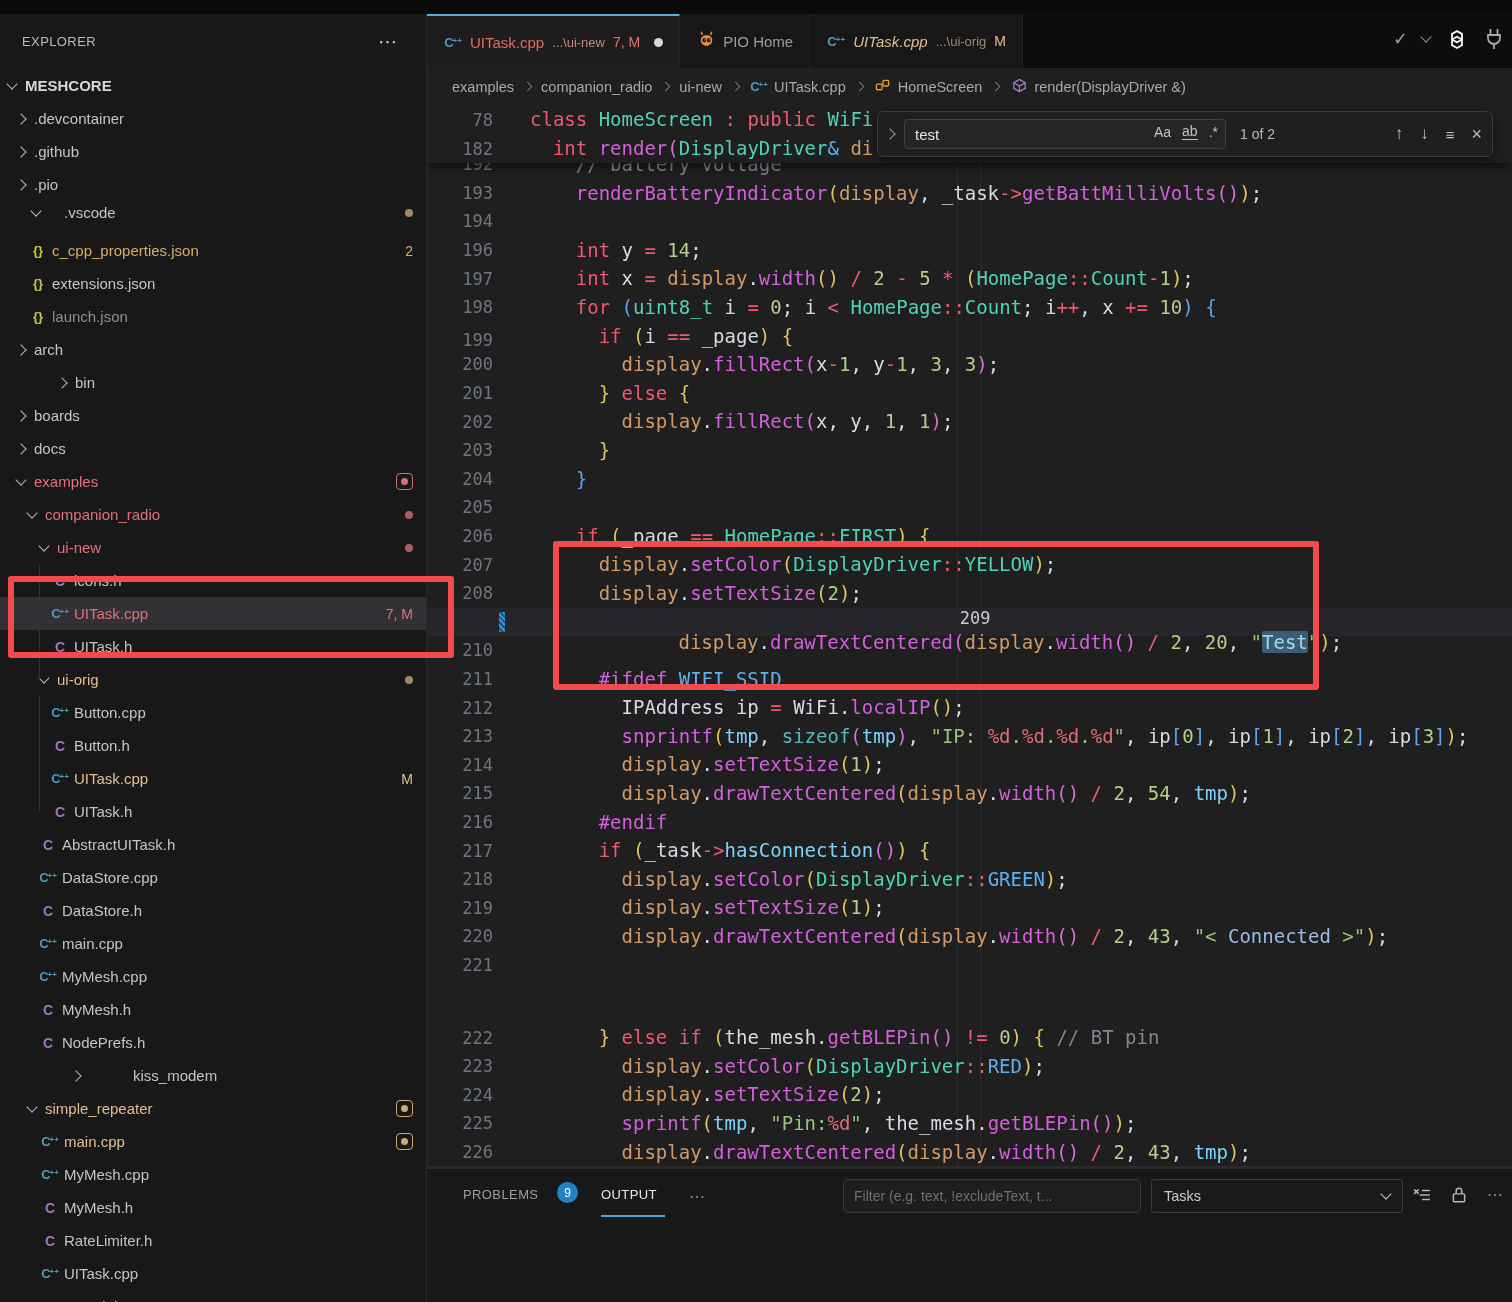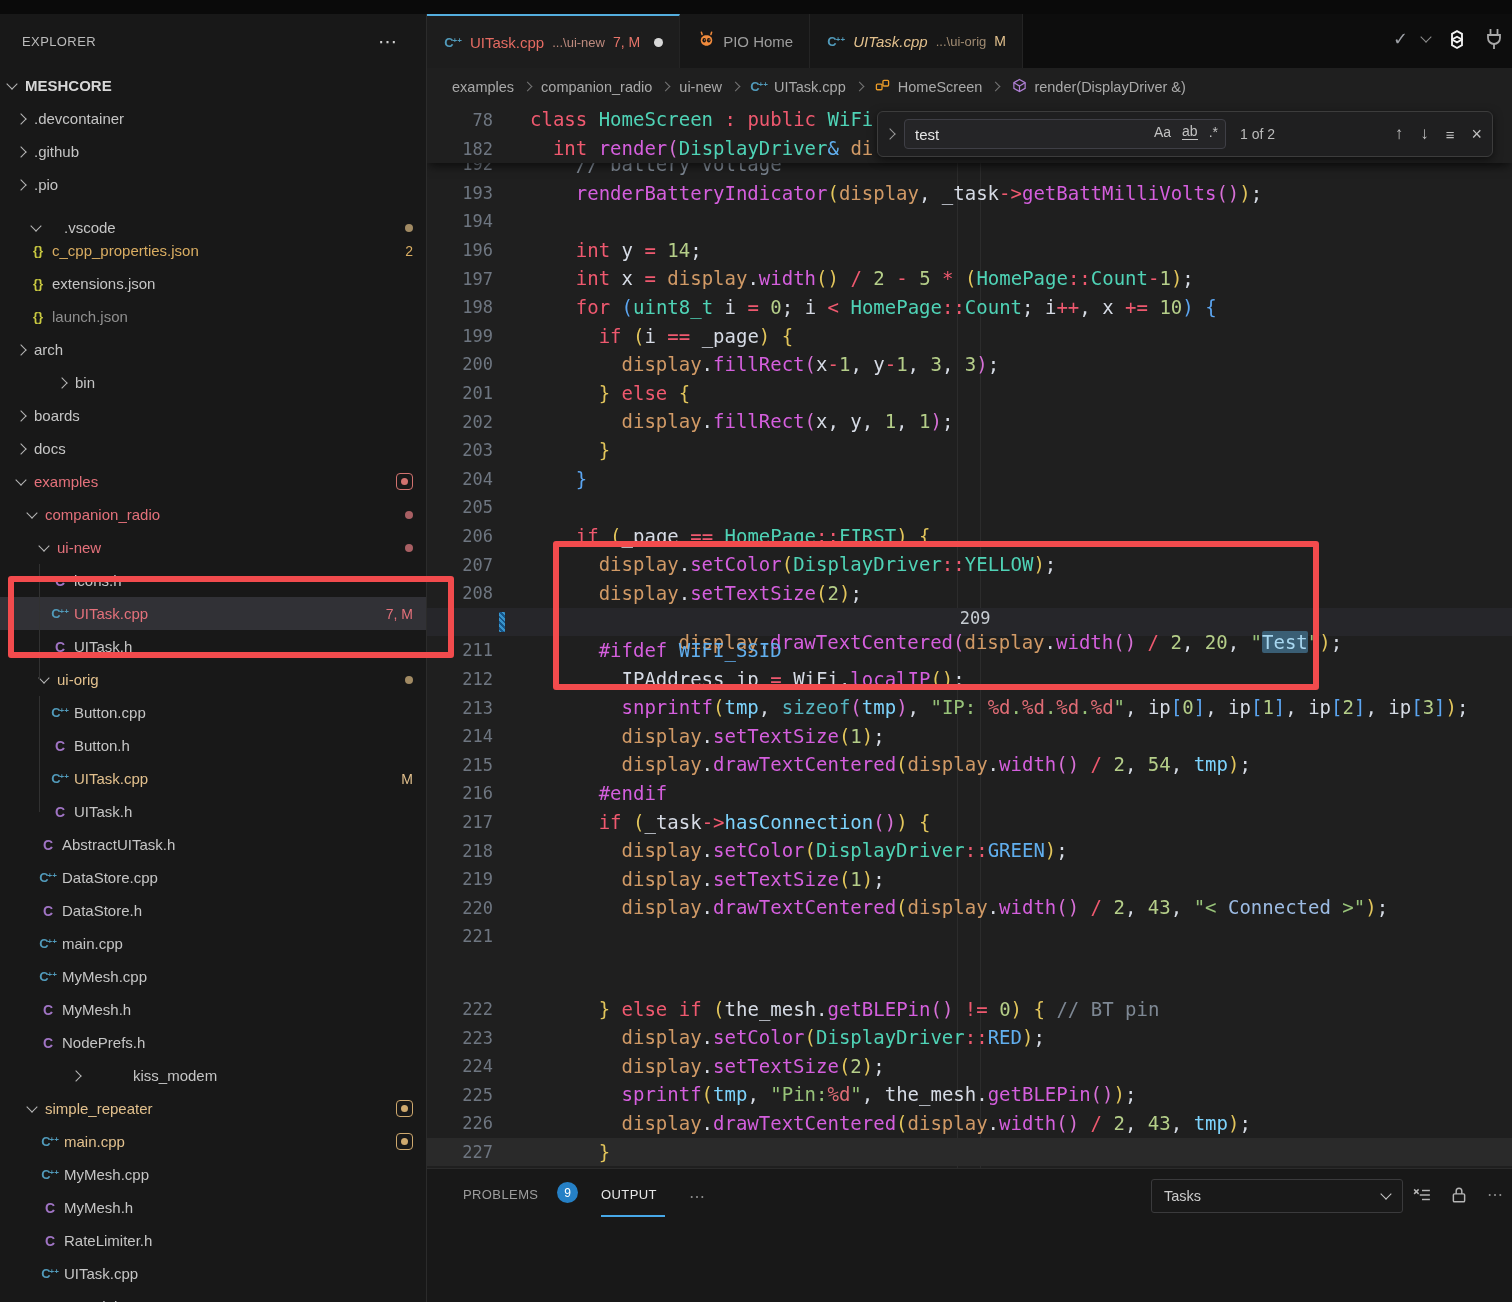--- a/index.html
+++ b/index.html
@@ -117,21 +117,21 @@
         <div class="tree-row" style="top: 121px;">
           <span style="width: 17px; flex: 0 0 auto;"></span>
           <span class="chev right" style="margin-right: 9px;"></span>
           <span class="tree-label ">.github</span>
         </div>
         <div class="tree-row" style="top: 154px;">
           <span style="width: 17px; flex: 0 0 auto;"></span>
           <span class="chev right" style="margin-right: 9px;"></span>
           <span class="tree-label ">.pio</span>
         </div>
-        <div class="tree-row" style="top: 197px; gap: 15px;">
+        <div class="tree-row" style="top: 182px; gap: 15px;">
           <span style="width: 17px; flex: 0 0 auto;"></span>
           <span class="chev down" style="margin-right: 9px;"></span>
           <span class="tree-label ">.vscode</span>
           <span class="badge-area">
             <span class="b-dot" style="background: rgb(161, 138, 99);"></span>
           </span>
         </div>
         <div class="tree-row" style="top: 220px;">
           <span style="width: 28px; flex: 0 0 auto;"></span>
           <span class="fic fic-json" style="margin-right: 4px;">{}</span>
@@ -449,21 +449,21 @@
           <pre><span class="tok-wh">    </span><span class="tok-kw">int</span><span class="tok-wh"> y </span><span class="tok-op">=</span><span class="tok-wh"> </span><span class="tok-nu">14</span><span class="tok-wh">;</span></pre>
         </div>
         <div class="code-row" style="height: 28.6px;">
           <span class="gut">197</span>
           <pre><span class="tok-wh">    </span><span class="tok-kw">int</span><span class="tok-wh"> x </span><span class="tok-op">=</span><span class="tok-wh"> </span><span class="tok-pm">display</span><span class="tok-wh">.</span><span class="tok-fn">width</span><span class="tok-b1">()</span><span class="tok-wh"> </span><span class="tok-op">/</span><span class="tok-wh"> </span><span class="tok-nu">2</span><span class="tok-wh"> </span><span class="tok-op">-</span><span class="tok-wh"> </span><span class="tok-nu">5</span><span class="tok-wh"> </span><span class="tok-op">*</span><span class="tok-wh"> </span><span class="tok-b1">(</span><span class="tok-ty">HomePage</span><span class="tok-op">::</span><span class="tok-ty">Count</span><span class="tok-op">-</span><span class="tok-nu">1</span><span class="tok-b1">)</span><span class="tok-wh">;</span></pre>
         </div>
         <div class="code-row" style="height: 28.6px;">
           <span class="gut">198</span>
           <pre><span class="tok-wh">    </span><span class="tok-kw">for</span><span class="tok-wh"> </span><span class="tok-b3">(</span><span class="tok-ty">uint8_t</span><span class="tok-wh"> i </span><span class="tok-op">=</span><span class="tok-wh"> </span><span class="tok-nu">0</span><span class="tok-wh">; i </span><span class="tok-op">&lt;</span><span class="tok-wh"> </span><span class="tok-ty">HomePage</span><span class="tok-op">::</span><span class="tok-ty">Count</span><span class="tok-wh">; i</span><span class="tok-op">++</span><span class="tok-wh">, x </span><span class="tok-op">+=</span><span class="tok-wh"> </span><span class="tok-nu">10</span><span class="tok-b3">)</span><span class="tok-wh"> </span><span class="tok-b3">{</span></pre>
         </div>
-        <div class="code-row" style="height: 28.6px;">
+        <div class="code-row" style="height: 28.6px; align-items: flex-end;">
           <span class="gut">199</span>
           <pre><span class="tok-wh">      </span><span class="tok-kw">if</span><span class="tok-wh"> </span><span class="tok-b1">(</span><span class="tok-wh">i </span><span class="tok-op">==</span><span class="tok-wh"> _page</span><span class="tok-b1">)</span><span class="tok-wh"> </span><span class="tok-b1">{</span></pre>
         </div>
         <div class="code-row" style="height: 28.6px;">
           <span class="gut">200</span>
           <pre><span class="tok-wh">        </span><span class="tok-pm">display</span><span class="tok-wh">.</span><span class="tok-fn">fillRect</span><span class="tok-b2">(</span><span class="tok-wh">x</span><span class="tok-op">-</span><span class="tok-nu">1</span><span class="tok-wh">, y</span><span class="tok-op">-</span><span class="tok-nu">1</span><span class="tok-wh">, </span><span class="tok-nu">3</span><span class="tok-wh">, </span><span class="tok-nu">3</span><span class="tok-b2">)</span><span class="tok-wh">;</span></pre>
         </div>
         <div class="code-row" style="height: 28.6px;">
           <span class="gut">201</span>
           <pre><span class="tok-wh">      </span><span class="tok-b1">}</span><span class="tok-wh"> </span><span class="tok-kw">else</span><span class="tok-wh"> </span><span class="tok-b1">{</span></pre>
@@ -493,20 +493,24 @@
           <pre><span class="tok-wh">      </span><span class="tok-pm">display</span><span class="tok-wh">.</span><span class="tok-fn">setColor</span><span class="tok-b1">(</span><span class="tok-ty">DisplayDriver</span><span class="tok-op">::</span><span class="tok-ty">YELLOW</span><span class="tok-b1">)</span><span class="tok-wh">;</span></pre>
         </div>
         <div class="code-row" style="height: 28.6px;">
           <span class="gut">208</span>
           <pre><span class="tok-wh">      </span><span class="tok-pm">display</span><span class="tok-wh">.</span><span class="tok-fn">setTextSize</span><span class="tok-b1">(</span><span class="tok-nu">2</span><span class="tok-b1">)</span><span class="tok-wh">;</span></pre>
         </div>
         <div class="code-row hl" style="height: 28.6px; flex-direction: column;">
           <span class="gut on">209</span>
           <span class="mod-mark"></span>
           <pre><span class="tok-wh">      </span><span class="tok-pm">display</span><span class="tok-wh">.</span><span class="tok-fn">drawTextCentered</span><span class="tok-b2">(</span><span class="tok-pm">display</span><span class="tok-wh">.</span><span class="tok-fn">width</span><span class="tok-b2">()</span><span class="tok-wh"> </span><span class="tok-op">/</span><span class="tok-wh"> </span><span class="tok-nu">2</span><span class="tok-wh">, </span><span class="tok-nu">20</span><span class="tok-wh">, </span><span class="tok-st">"</span><span class="tok-match">Test</span><span class="tok-st">"</span><span class="tok-b1">)</span><span class="tok-wh">;</span></pre>
+        </div>
+        <div class="code-row" style="height: 28.6px;">
+          <span class="gut">210</span>
+          <pre></pre>
         </div>
         <div class="code-row" style="height: 28.6px;">
           <span class="gut">211</span>
           <pre><span class="tok-wh">      </span><span class="tok-pp">#ifdef</span><span class="tok-wh"> </span><span class="tok-pi">WIFI_SSID</span></pre>
         </div>
         <div class="code-row" style="height: 28.6px;">
           <span class="gut">212</span>
           <pre><span class="tok-wh">        </span><span class="tok-wh">IPAddress ip </span><span class="tok-op">=</span><span class="tok-wh"> WiFi.</span><span class="tok-fn">localIP</span><span class="tok-b1">()</span><span class="tok-wh">;</span></pre>
         </div>
         <div class="code-row" style="height: 28.6px;">
@@ -600,20 +604,21 @@
       <span style="font-size:18px;">×</span>
     </div>
   </div>
 
   <div id="panel" class="abs">
     <span class="panel-tab" style="left:36px;top:18px;">PROBLEMS</span>
     <span id="problems-badge">9</span>
     <span class="panel-tab" id="output-tab" style="left:174px;top:18px;">OUTPUT</span>
     <div id="output-underline"></div>
     <span id="panel-more">⋯</span>
+    <input id="panel-filter" placeholder="Filter (e.g. text, !excludeText, t..." style="">
     <div id="tasks-select">
       <span>Tasks</span>
       <span class="chev down" style="border-color:#c8c8c8;"></span>
     </div>
     <div class="panel-icons">
       <svg width="18" height="18" viewBox="0 0 16 16">
         <g stroke="#b5b5b5" stroke-width="1.3" fill="none">
           <line x1="1" y1="3" x2="5" y2="7"></line>
             <line x1="5" y1="3" x2="1" y2="7"></line>
           <line x1="8" y1="4" x2="15" y2="4"></line>

